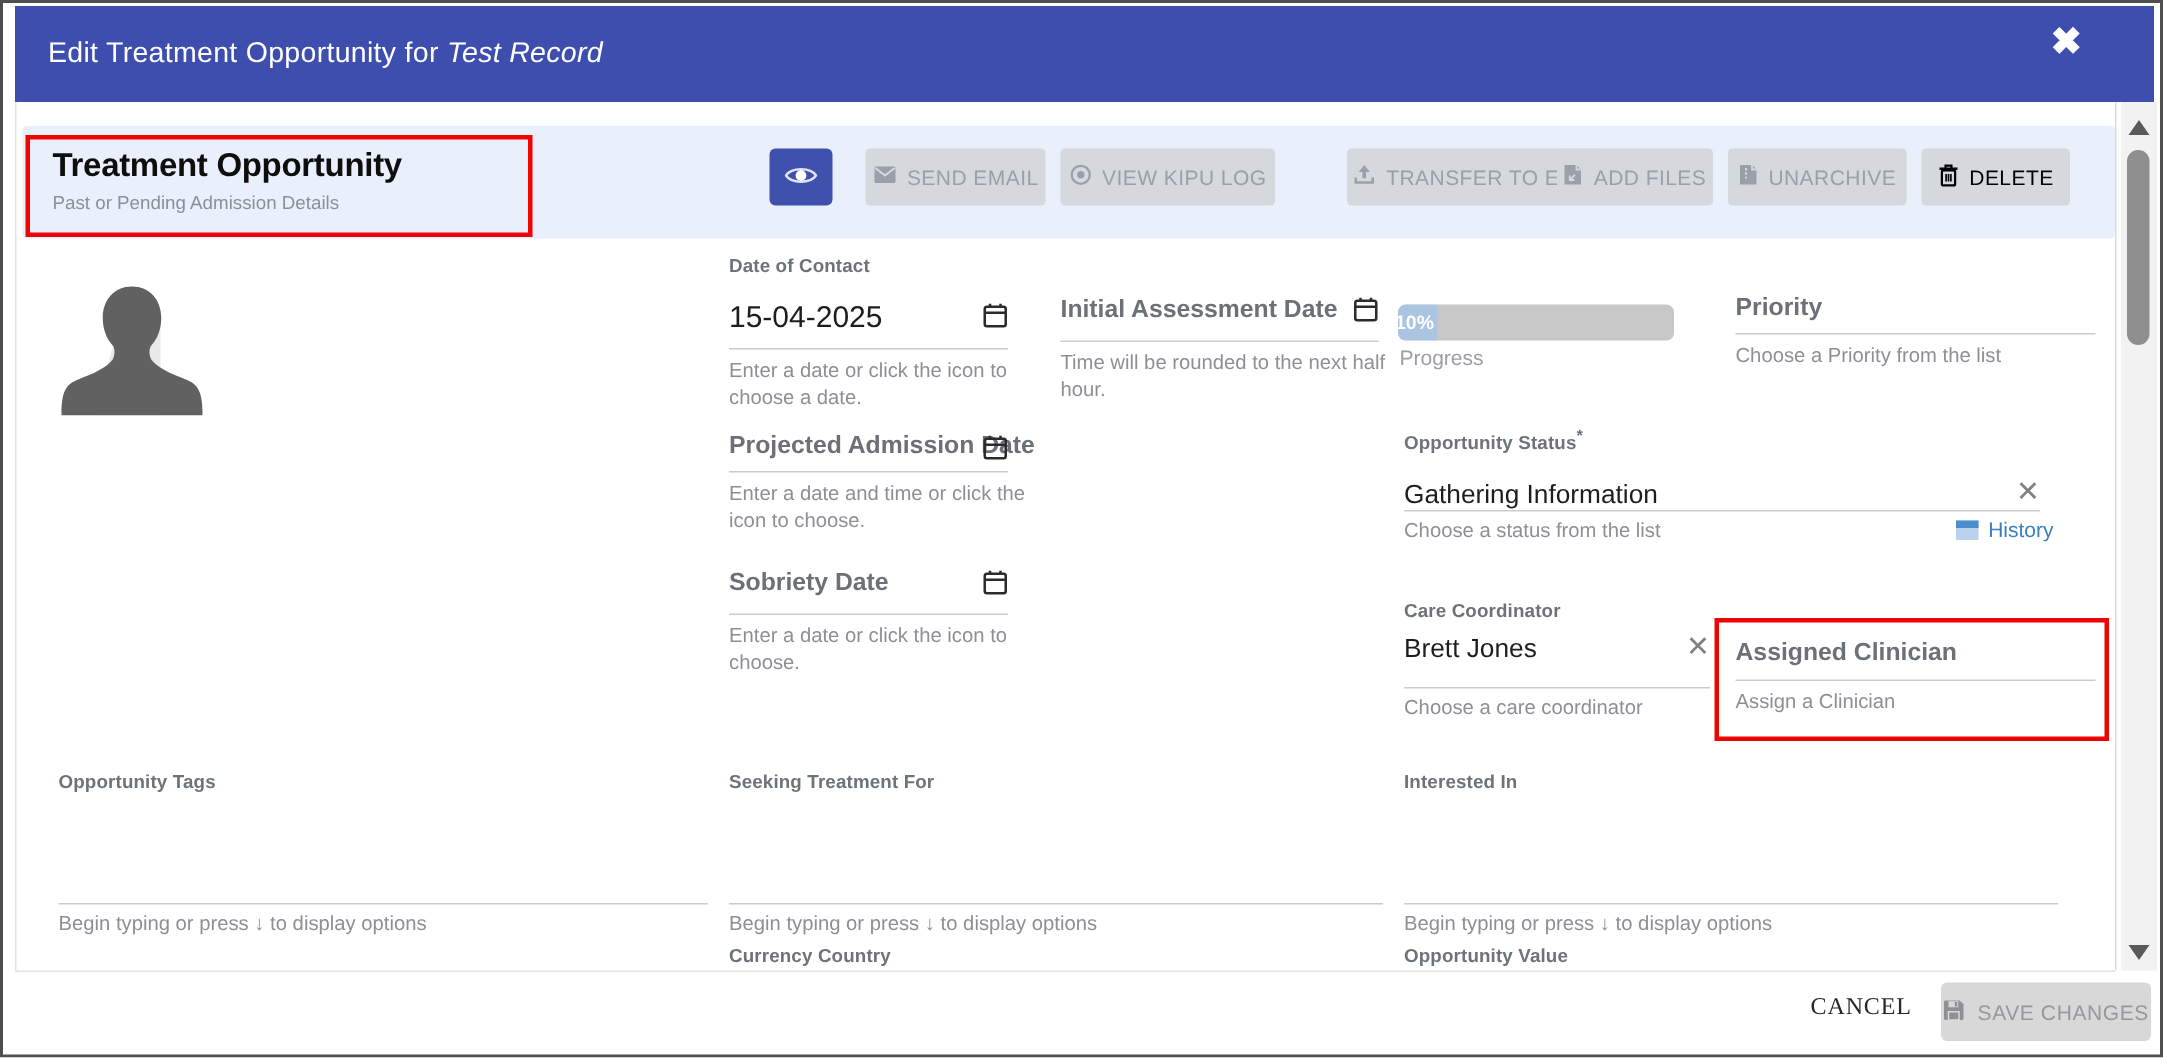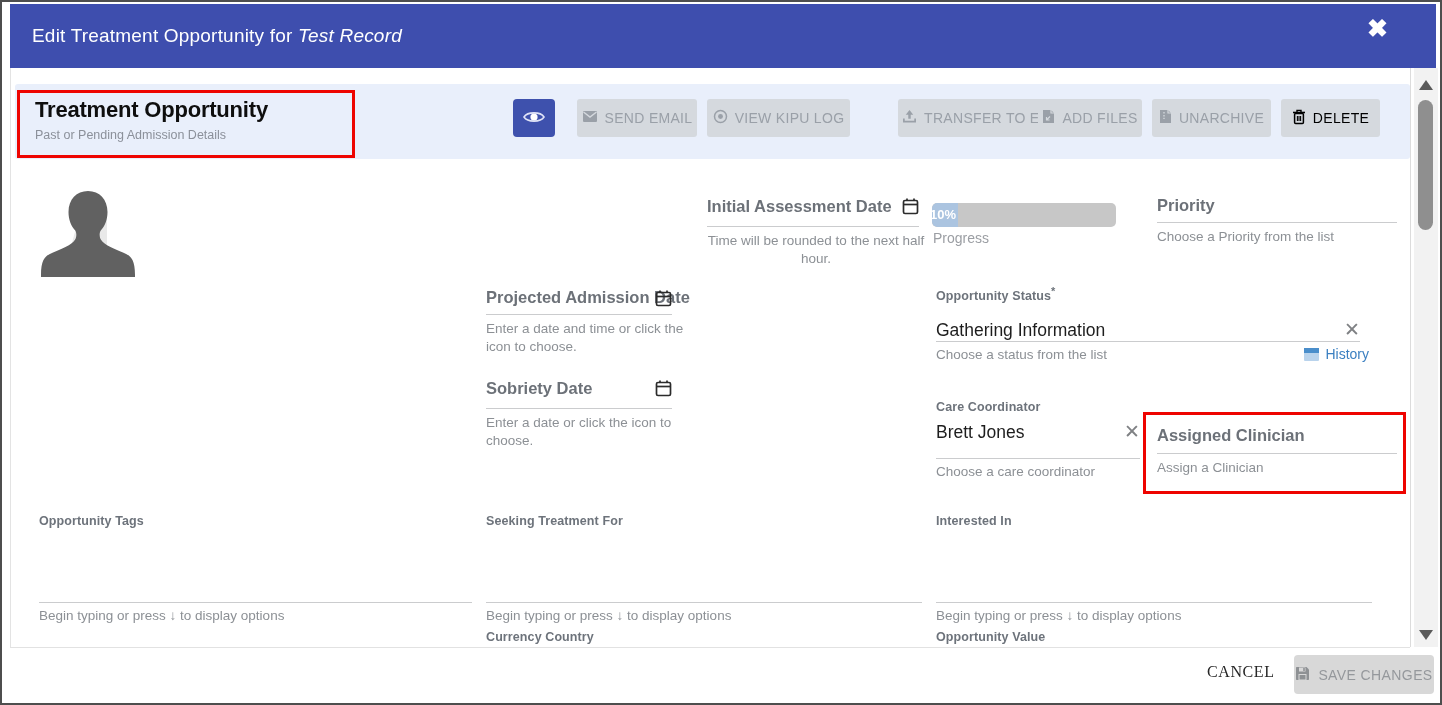--- a/index.html
+++ b/index.html
@@ -172,22 +172,34 @@
   </button>
 
   <div style="position:absolute; left:33px; top:186px;">
     <svg width="107" height="89" viewBox="0 0 107 89">
       <polygon points="50,6 72,26 72,89 28,89" fill="#e9e9e9"></polygon>
       <path d="M53 4 C40 4 31 13 31 26 C31 34 34 41 38 45 C40 47 40 52 38 55 C34 60 24 64 14 68 C8 70.5 4 74 4 89 L76 89 C76 74 72 70.5 66 68 C56 64 46 60 42.5 55 C40.5 52 40.5 47 42.5 45 C46.5 41 49.5 34 49.5 26 C49.5 13 66 4 53 4 Z" fill="none"></path>
       <path d="M53 3 C41.5 3 33.5 11.5 33.5 24 C33.5 31.5 36.2 38.2 40 42.2 C41.8 44.2 41.8 49 40 51.8 C36.5 57 27 61 17.5 64.8 C10.5 67.6 6 71 6 87 L6 89 L100 89 L100 87 C100 71 95.5 67.6 88.5 64.8 C79 61 69.5 57 66 51.8 C64.2 49 64.2 44.2 66 42.2 C69.8 38.2 72.5 31.5 72.5 24 C72.5 11.5 64.5 3 53 3 Z" fill="#616161"></path>
     </svg>
   </div>
 
-
-  <div class="field" style="left:705px; top:195px; width:212px;text-align:center;">
+  <div class="field" style="left:484px; top:168px; width:186px;">
+    <div class="flabel">Date of Contact</div>
+    <div class="vrow uline" style="margin-top:17px; padding-bottom:8px;">
+      <span class="fvalue big">15-04-2025</span>
+      <span><svg width="17" height="18" viewBox="0 0 17 18">
+            <rect x="1.5" y="3.5" width="14" height="13" rx="1.5" fill="none" stroke="#2b2b2b" stroke-width="1.7"></rect>
+            <path d="M1.5 7.5 L15.5 7.5" stroke="#2b2b2b" stroke-width="1.7"></path>
+            <path d="M5 1.5 L5 4 M12 1.5 L12 4" stroke="#2b2b2b" stroke-width="1.7"></path>
+          </svg></span>
+    </div>
+    <div class="fhelper" style="margin-top:5px; width:192px;">Enter a date or click the icon to choose a date.</div>
+  </div>
+
+  <div class="field" style="left:705px; top:195px; width:212px;">
     <div class="vrow uline" style="padding-bottom:7px;">
       <span class="fplaceholder">Initial Assessment Date</span>
       <span><svg width="17" height="18" viewBox="0 0 17 18">
             <rect x="1.5" y="3.5" width="14" height="13" rx="1.5" fill="none" stroke="#2b2b2b" stroke-width="1.7"></rect>
             <path d="M1.5 7.5 L15.5 7.5" stroke="#2b2b2b" stroke-width="1.7"></path>
             <path d="M5 1.5 L5 4 M12 1.5 L12 4" stroke="#2b2b2b" stroke-width="1.7"></path>
           </svg></span>
     </div>
     <div class="fhelper" style="margin-top:5px; width:218px;">Time will be rounded to the next half hour.</div>
   </div>

